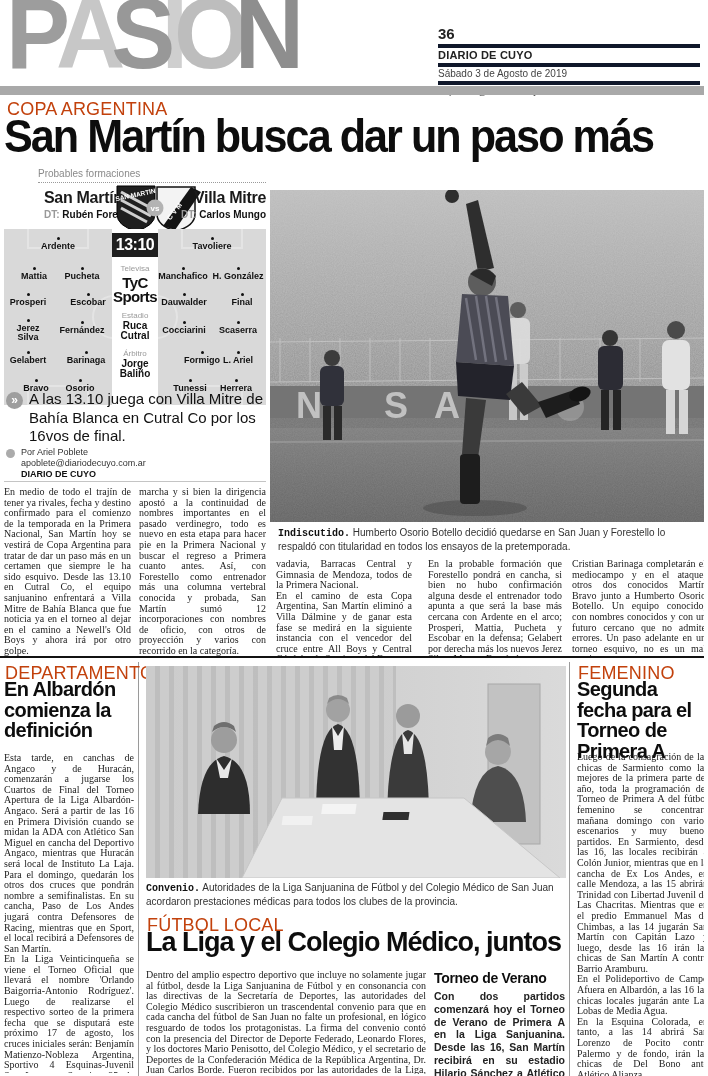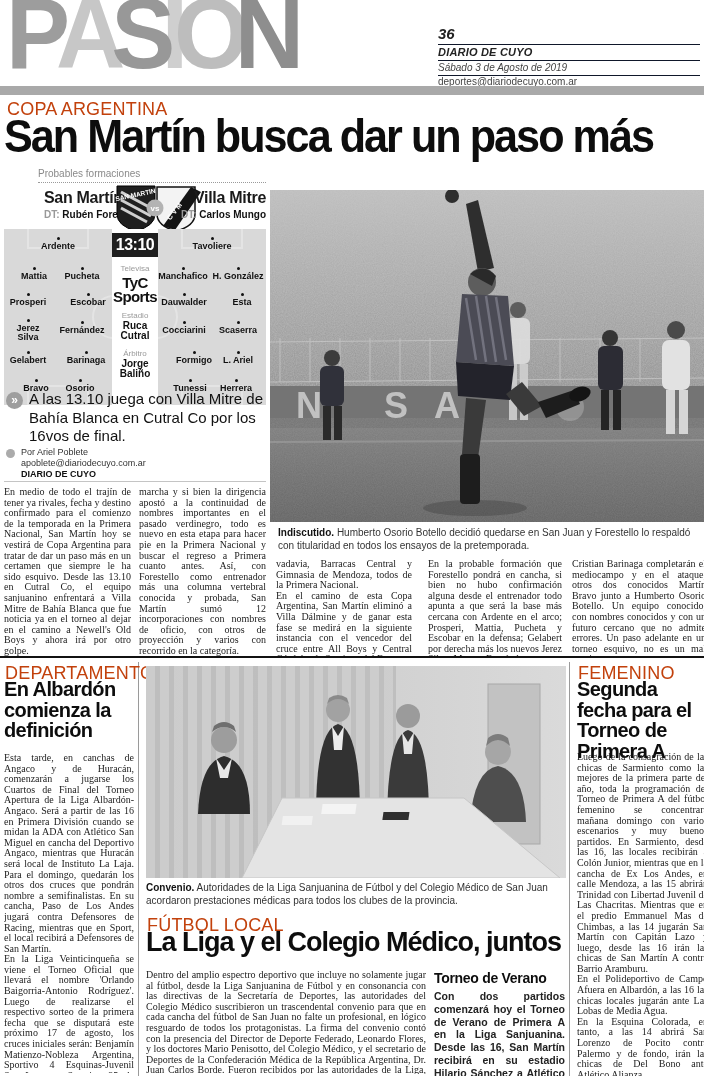--- a/index.html
+++ b/index.html
@@ -10,21 +10,21 @@
 
   
   #logo { left:6px; top:-14px; font-family:"Liberation Sans",sans-serif; font-weight:bold;
           font-size:96px; line-height:1; white-space:nowrap; letter-spacing:0; }
   #logo span { display:inline-block; margin-left:-14px; transform:scaleY(1.04); }
   #logo span:first-child { margin-left:0; }
   .lg1{color:#9d9d9d;position:relative;z-index:3;} .lg2{color:#c7c7c7;position:relative;z-index:2;}
   .lg3{color:#989898;position:relative;z-index:4;} .lg4{color:#cfcfcf;position:relative;z-index:1;}
   .lg5{color:#bdbdbd;position:relative;z-index:2;} .lg6{color:#8e8e8e;position:relative;z-index:5;}
   #masthead { left:438px; top:24px; width:262px; font-family:"Liberation Sans",sans-serif; }
-  #masthead .row { border-bottom:1px solid #0f172a; padding:1px 0 2px 0;font-style:italic; }
+  #masthead .row { border-bottom:4px solid #0f172a; padding:1px 0 2px 0; }
   .pageno { font-size:15px; font-weight:bold; color:#222; }
   .papername { font-size:11px; font-weight:bold; color:#222; letter-spacing:.2px; }
   .dateline, .mailline { font-size:10px; color:#444; }
   #headerbar { left:0; top:86px; width:708px; height:9px; background:#a9a9a9; }
 
   .kicker { font-family:"Liberation Sans",sans-serif; font-size:18px; color:#c2410c; letter-spacing:.2px; }
   #main-kicker { left:7px; top:99px; }
   #main-headline { left:4px; top:110px; width:704px; font-family:"Liberation Sans",sans-serif;
     font-weight:bold; font-size:44px; letter-spacing:-2px; white-space:nowrap; color:#0d0d0d;
     transform:scale(.98,1.05); transform-origin:left top; }
@@ -75,21 +75,21 @@
   #col1 { left:4px;   top:487px; width:127px; height:170px; }
   #col2 { left:139px; top:487px; width:127px; height:170px; }
   #col3 { left:276px; top:559px; width:136px; height:97px; }
   #col4 { left:428px; top:559px; width:134px; height:97px; }
   #col5 { left:572px; top:559px; width:134px; height:97px; }
 
   
   #photo1 { left:270px; top:190px; width:438px; height:332px; }
   #caption1 { left:278px; top:527px; width:428px; }
   .caption { font-family:"Liberation Sans",sans-serif; font-size:10px; line-height:1.25; color:#333; }
-  .caption b { color:#111; }
+  .caption b { color:#111;font-family:Liberation Mono, monospace; }
 
   #divider { left:0; top:656px; width:708px; height:2px; background:#111; }
   .vrule { width:1px; background:#9a9a9a; top:662px; height:414px; }
   #vrule1 { left:138px; } #vrule2 { left:569px; }
 
   
   #dept-kicker { left:5px; top:663px; }
   .subhead { font-family:"Liberation Sans",sans-serif; font-weight:bold; color:#0d0d0d;
     font-size:20px; line-height:1.03; letter-spacing:-.6px; }
   #dept-title { left:4px; top:679px; width:134px; }
@@ -184,24 +184,24 @@
         <div class="midval">Jorge Baliño</div>
       </div>
       <div class="half right">
         <div class="ccircle"></div>
           <div class="box t"></div>
           <div class="box b"></div>
         <span class="pl" style="left:26px;top:8px"><span class="dot"></span><span>Tavoliere</span></span>
         <span class="pl" style="left:-3px;top:38px"><span class="dot"></span><span>Manchafico</span></span>
         <span class="pl" style="left:52px;top:38px"><span class="dot"></span><span>H. González</span></span>
         <span class="pl" style="left:-2px;top:64px"><span class="dot"></span><span>Dauwalder</span></span>
-        <span class="pl" style="left:56px;top:64px"><span class="dot"></span><span>Esta</span></span>
+        <span class="pl" style="left:56px;top:64px"><span class="dot"></span><span>Final</span></span>
         <span class="pl" style="left:-2px;top:92px"><span class="dot"></span><span>Cocciarini</span></span>
         <span class="pl" style="left:52px;top:92px"><span class="dot"></span><span>Scaserra</span></span>
-        <span class="pl" style="left:8px;top:122px"><span class="dot"></span><span>Formigo</span></span>
+        <span class="pl" style="left:16px;top:122px"><span class="dot"></span><span>Formigo</span></span>
         <span class="pl" style="left:52px;top:122px"><span class="dot"></span><span>L. Ariel</span></span>
         <span class="pl" style="left:4px;top:150px"><span class="dot"></span><span>Tunessi</span></span>
         <span class="pl" style="left:50px;top:150px"><span class="dot"></span><span>Herrera</span></span>
       </div>
     </div>
   </div>
 
   <div class="abs" id="lead">
     <span class="bullet">»</span>
     <p>A las 13.10 juega con Villa Mitre de Bahía Blanca en Cutral Co por los 16vos de final.</p>

